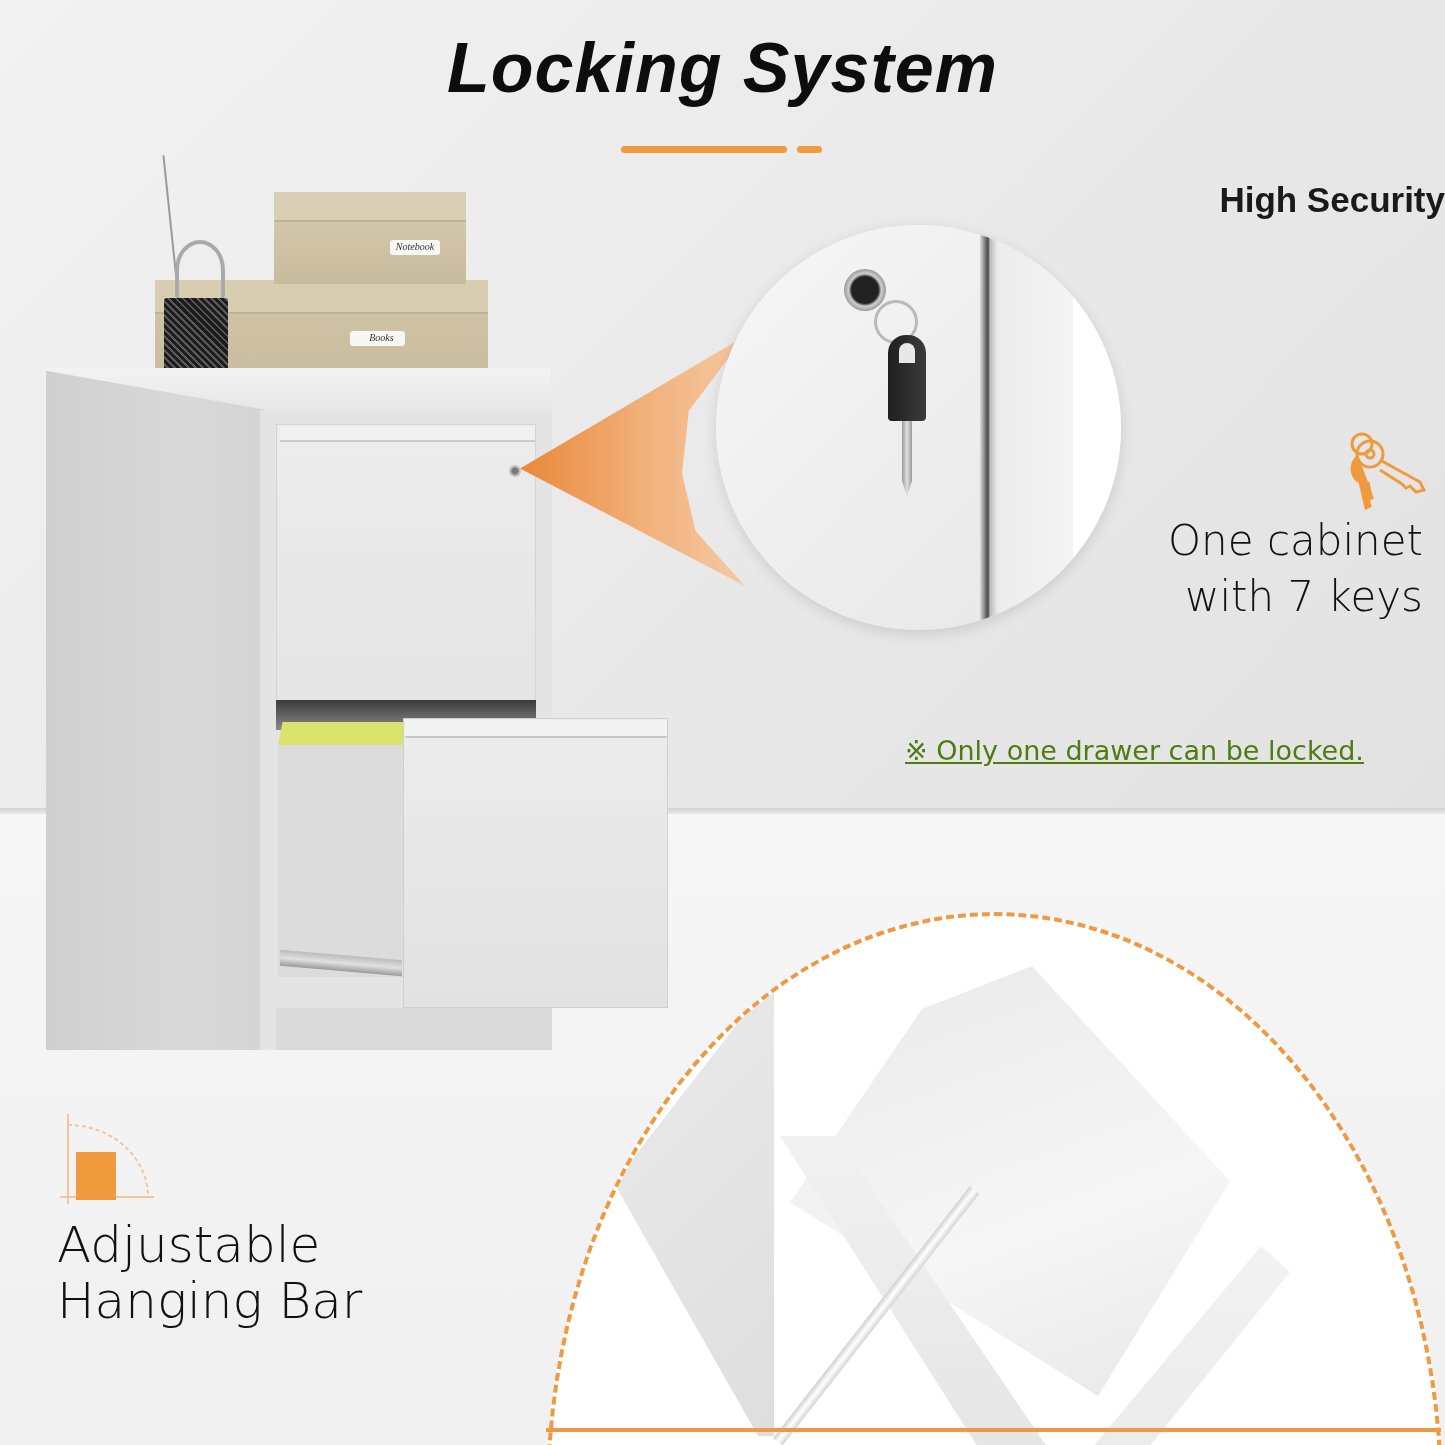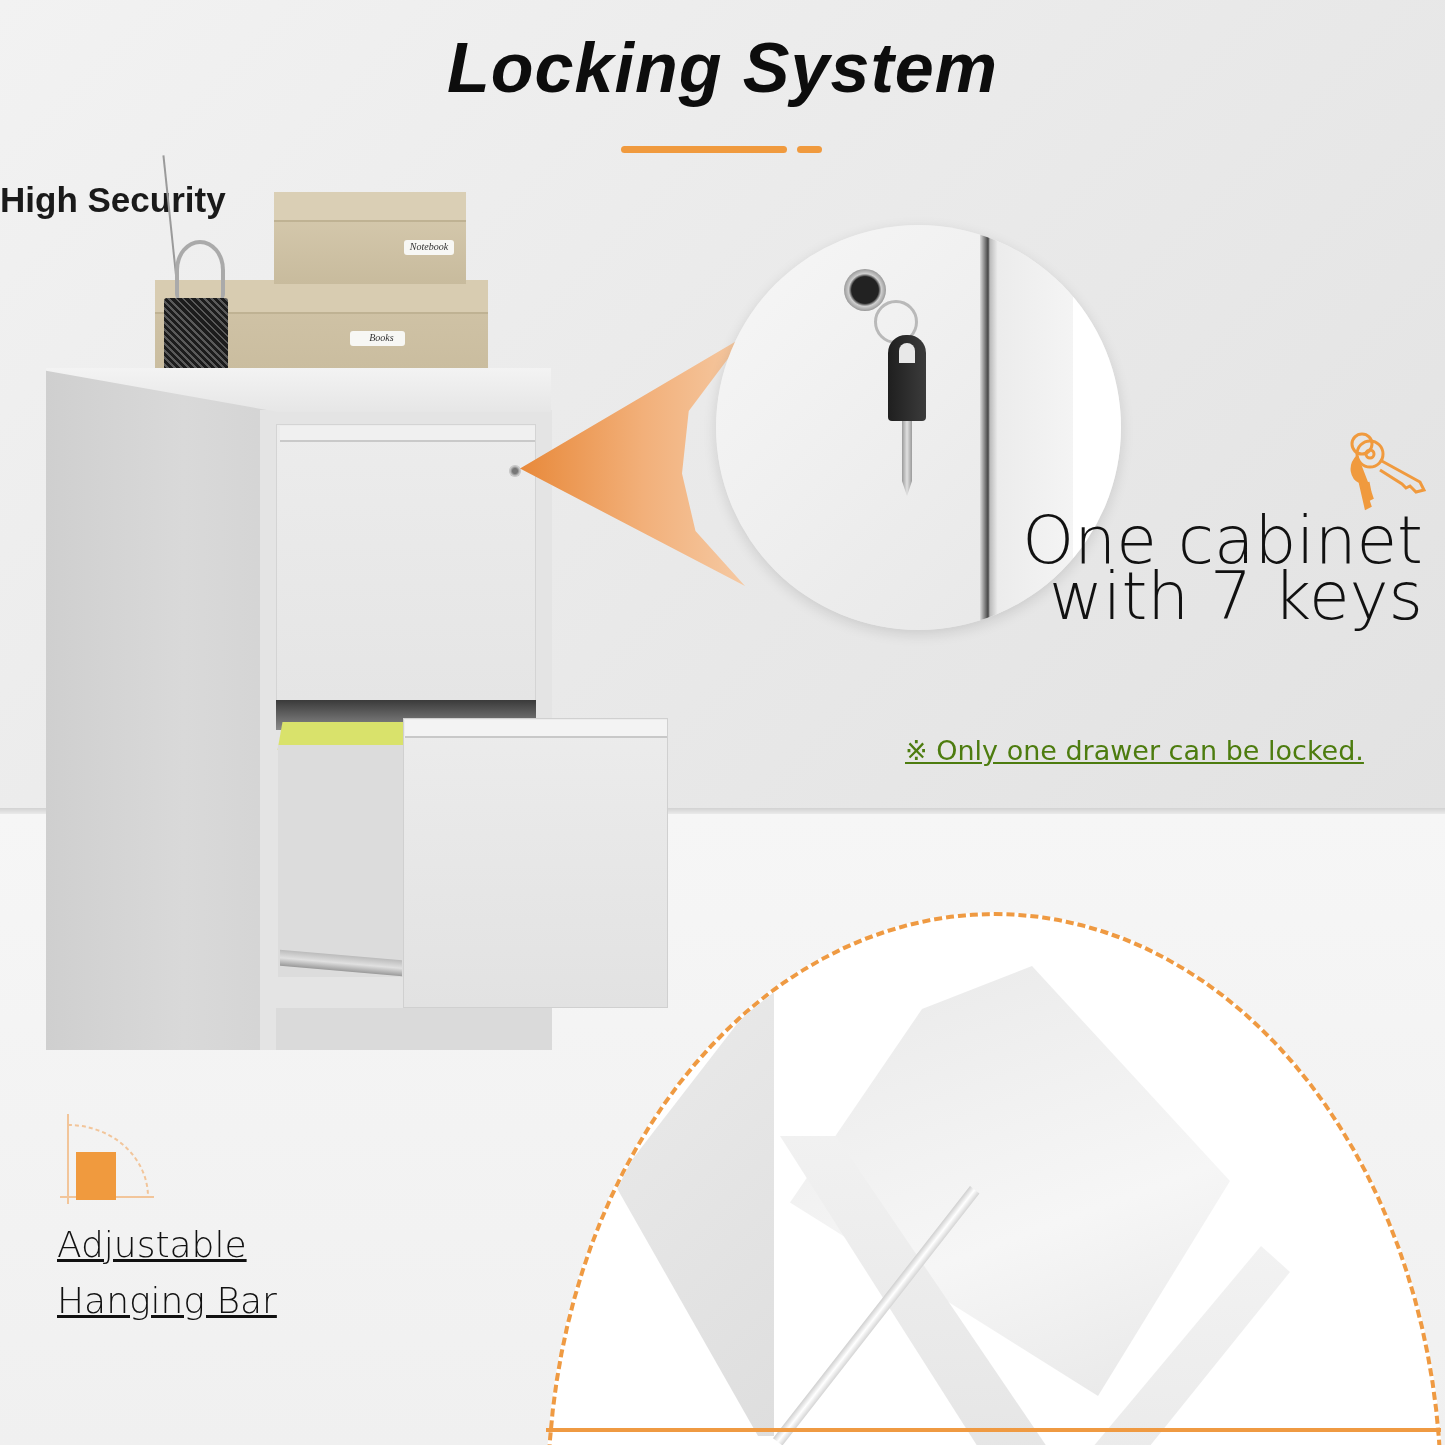--- a/index.html
+++ b/index.html
@@ -30,21 +30,21 @@
   }
   .title-underline-long {
     position: absolute; left: 621px; top: 146px; width: 166px; height: 7px;
     border-radius: 4px; background: #f09a3e;
   }
   .title-underline-short {
     position: absolute; left: 797px; top: 146px; width: 25px; height: 7px;
     border-radius: 4px; background: #f09a3e;
   }
   .subtitle {
-    position: absolute; left: 0; width: 1445px; top: 180px; text-align: left;
+    position: absolute; left: 0; width: 1445px; top: 180px; text-align: right;
     font-family: "Liberation Sans", sans-serif; font-weight: bold;
     font-size: 35px; color: #1a1a1a;
   }
 
   
   .cab-side {
     position: absolute; left: 46px; top: 370px; width: 230px; height: 680px;
     background: linear-gradient(90deg, #cfcfcf 0%, #d9d9d9 60%, #d4d4d4 100%);
   }
   .cab-top {
@@ -115,21 +115,21 @@
   }
   .box-small-lid {
     position: absolute; left: 274px; top: 192px; width: 192px; height: 30px;
     background: #dacfb5; border-bottom: 2px solid #bfb293;
   }
   .label {
     position: absolute; background: #f7f7f4; border-radius: 3px;
     font-family: "Liberation Serif", serif; font-style: italic;
     font-size: 10px; color: #333; text-align: center; line-height: 14px;
   }
-  .label-notebook { left: 404px; top: 240px; width: 50px; height: 15px; }
+  .label-notebook { left: 390px; top: 240px; width: 50px; height: 15px; }
   .label-books { left: 350px; top: 331px; width: 55px; height: 15px; padding-left: 8px; }
   .pen-cup {
     position: absolute; left: 164px; top: 298px; width: 64px; height: 72px;
     background: repeating-linear-gradient(45deg, #1c1c1c 0 3px, #5a5a5a 3px 5px);
     border-radius: 3px;
   }
   .pen-cup-base {
     position: absolute; left: 160px; top: 368px; width: 72px; height: 12px;
     background: #f2c7a8; border-radius: 3px;
   }
@@ -193,36 +193,36 @@
     clip-path: polygon(0 0,100% 0,100% 80%,50% 100%,0 80%);
   }
 
   
   .keys-icon {
     position: absolute; left: 1340px; top: 430px; width: 90px; height: 95px;
   }
   .keys-text {
     position: absolute; right: 22px; top: 513px; text-align: right;
     font-family: "DejaVu Sans", sans-serif; font-weight: 300;
-    font-size: 66px; line-height: 56px; color: #111;
+    font-size: 42px; line-height: 56px; color: #111;
   }
   .note {
     position: absolute; left: 905px; top: 735px;
     font-family: "DejaVu Sans", sans-serif;
     font-size: 27px; color: #4d7c0f; text-decoration: underline;
   }
 
   
   .hb-icon {
     position: absolute; left: 60px; top: 1112px; width: 100px; height: 105px;
   }
   .hb-text {
     position: absolute; left: 57px; top: 1217px;
     font-family: "DejaVu Sans", sans-serif; font-weight: 300;
-    font-size: 36px; line-height: 56px; color: #111; text-decoration: underline;
+    font-size: 50px; line-height: 56px; color: #111;
   }
 
   
   .arch {
     position: absolute; left: 546px; top: 912px; width: 897px; height: 1060px;
     border-radius: 50% 50% 0 0 / 55% 55% 0 0;
     background: #ffffff; overflow: hidden;
     border: 4px dashed #ef9a42;
   }
   .arch-baseline {

